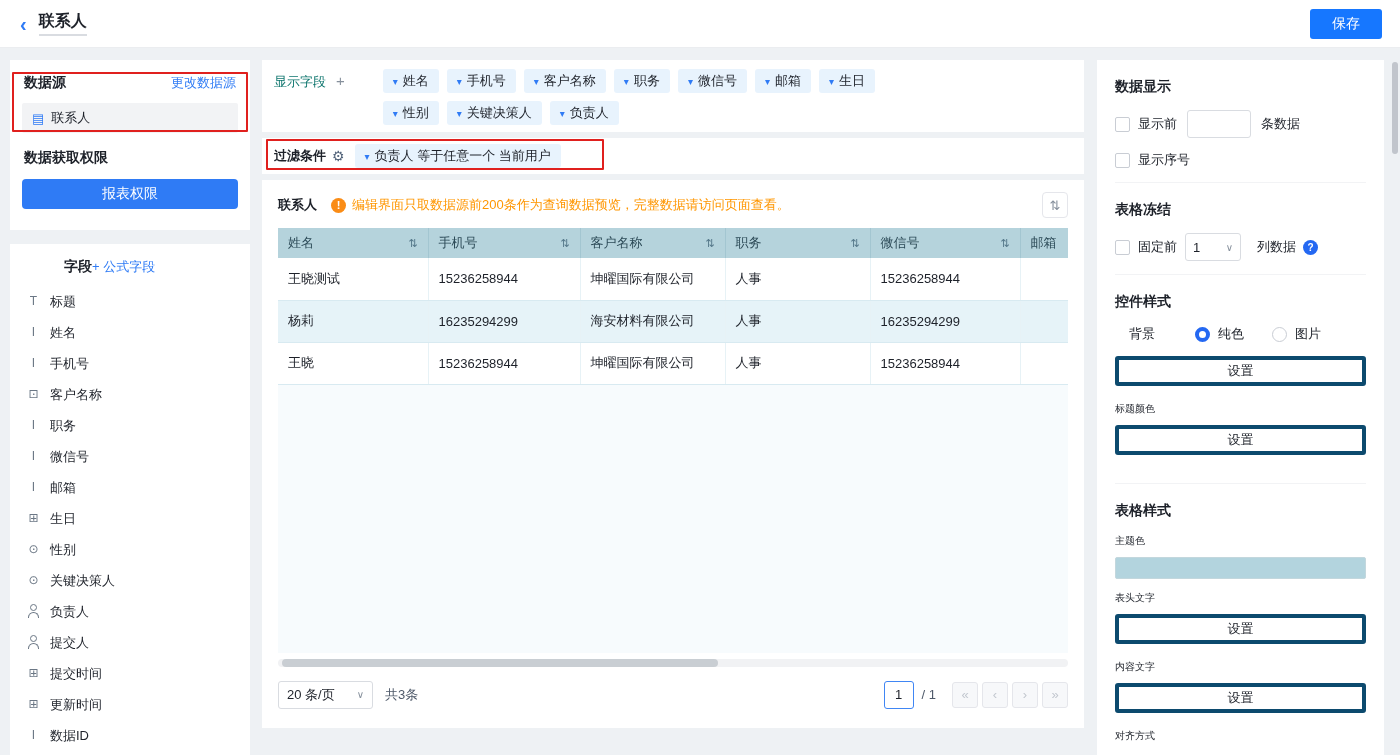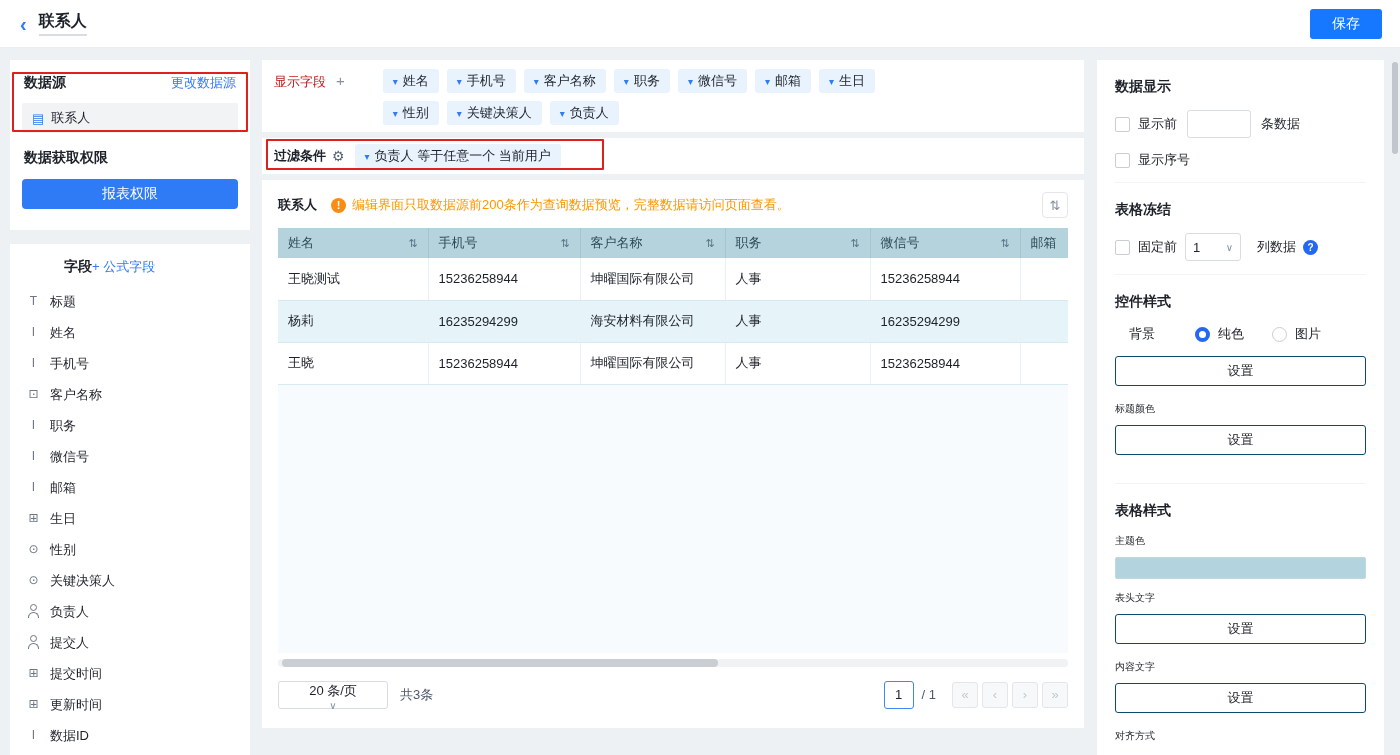--- a/index.html
+++ b/index.html
@@ -34,21 +34,21 @@
                color:#1d2129; cursor:pointer; }
   .f-icon { width:15px; text-align:center; color:#6b7785; font-size:12px; display:inline-block; position:relative; height:15px; line-height:15px; }
   .f-label { flex:1; }
   .f-icon.person-icon::before { content:""; position:absolute; top:0; left:4px; width:5px; height:5px;
                border:1.4px solid #6b7785; border-radius:50%; }
   .f-icon.person-icon::after { content:""; position:absolute; bottom:1px; left:2px; width:9px; height:5px;
                border:1.4px solid #6b7785; border-bottom:none; border-radius:6px 6px 0 0; }
 
   
   .panel-display { left:262px; top:60px; width:822px; height:72px; padding:9px 12px; display:flex; }
-  .df-label { font-size:13px; color:#b91c1c; margin-top:4px; white-space:nowrap; }
+  .df-label { font-size:13px; color:#0f766e; margin-top:4px; white-space:nowrap; }
   .df-plus { color:#86909c; font-size:15px; margin:3px 10px 0 10px; cursor:pointer; }
   .chips-wrap { margin-left:28px; }
   .chip-row { display:flex; gap:8px; margin-bottom:8px; }
   .chip { background:#e8f3fd; border-radius:3px; height:24px; display:inline-flex; align-items:center;
           padding:0 10px; font-size:13px; color:#1d2129; cursor:pointer; white-space:nowrap; }
   .chip .caret { color:#2f7bf5; font-size:10px; margin-right:5px; }
 
   .panel-filter { left:262px; top:138px; width:822px; height:36px; display:flex; align-items:center; padding:0 12px; }
   .filter-label { font-size:13px; color:#1d2129; font-weight:600; }
   .gear { color:#53647a; font-size:14px; margin:0 10px 0 6px; cursor:pointer; }
@@ -72,22 +72,22 @@
   table.grid th .sorter { color:#55788a; font-size:11px; }
   table.grid td { height:42px; font-size:13px; color:#1d2129; padding:0 10px; border-bottom:1px solid #d8eaf1;
                   border-right:1px solid #e7f2f6; background:#fff; white-space:nowrap; overflow:hidden; }
   table.grid tr.alt td { background:#e6f3f8; }
   .grid-col1{width:150px}.grid-col2{width:152px}.grid-col3{width:145px}.grid-col4{width:145px}.grid-col5{width:150px}.grid-col6{width:158px}
   .tbl-empty { width:790px; height:268px; background:#f7fbfd; }
   .hscroll { margin-top:6px; width:790px; height:8px; border-radius:4px; background:#f1f2f4; position:relative; }
   .hscroll .thumb { position:absolute; left:4px; top:0; width:436px; height:8px; border-radius:4px; background:#c9ced3; cursor:grab; }
 
   .pager { margin-top:14px; display:flex; align-items:center; }
-  .page-size { width:110px; height:28px; border:1px solid #d9dce1; border-radius:3px; display:inline-flex;
-               align-items:center; justify-content:space-between; padding:0 8px; font-size:13px; color:#1d2129; cursor:pointer;flex-direction:column; }
+  .page-size { width:95px; height:28px; border:1px solid #d9dce1; border-radius:3px; display:inline-flex;
+               align-items:center; justify-content:space-between; padding:0 8px; font-size:13px; color:#1d2129; cursor:pointer; }
   .sel-caret { color:#86909c; font-size:10px; }
   .total { font-size:13px; color:#4e5969; margin-left:12px; }
   .pager-right { margin-left:auto; display:flex; align-items:center; gap:6px; }
   .page-box { width:30px; height:28px; border:1px solid #4086f4; border-radius:3px; font-size:13px; color:#1d2129;
               display:inline-flex; align-items:center; justify-content:center; }
   .of { font-size:13px; color:#4e5969; margin:0 6px 0 2px; }
   .nav-btn { width:26px; height:26px; border:1px solid #e5e6eb; background:#f7f8fa; border-radius:3px;
              color:#c2c7cf; font-size:13px; cursor:not-allowed; margin-left:4px; }
 
   
@@ -100,21 +100,21 @@
                font-size:13px; padding:0 6px; }
   .mini-select { width:56px; height:28px; border:1px solid #d9dce1; border-radius:3px; display:inline-flex;
                  align-items:center; justify-content:space-between; padding:0 7px; margin:0 8px; font-size:13px;
                  color:#1d2129; cursor:pointer; }
   .help { width:15px; height:15px; border-radius:50%; background:#2468f2; color:#fff; font-size:10px; font-weight:bold;
           display:inline-flex; align-items:center; justify-content:center; margin-left:7px; cursor:pointer; }
   .divider { border-top:1px solid #f2f3f5; margin:6px 0 18px; }
   .radio { width:15px; height:15px; border-radius:50%; background:#fff; cursor:pointer; }
   .radio.on { border:4.5px solid #2468f2; margin-left:40px; }
   .radio.off { border:1px solid #c9cdd4; margin-left:28px; }
-  .set-btn { width:100%; height:30px; border:1px solid #0c4a6e; border-radius:3px; background:#fff; font-size:13px;
+  .set-btn { width:100%; height:30px; border:4px solid #0c4a6e; border-radius:3px; background:#fff; font-size:13px;
              color:#1d2129; cursor:pointer; margin-bottom:4px; }
   .sub-label { font-size:10px; color:#1d2129; margin:12px 0 9px; }
   .swatch { width:100%; height:22px; border-radius:2px; border:1px solid #c3d7dd; margin-bottom:4px; cursor:pointer; }
 
   
   .anno { position:absolute; border:2px solid #e0201e; border-radius:1px; pointer-events:none; z-index:50; }
   .anno-1 { left:12px; top:72px; width:236px; height:60px; }
   .anno-2 { left:266px; top:139px; width:338px; height:31px; }
   .vscroll { position:absolute; right:2px; top:60px; width:6px; height:690px; }
   .vscroll .thumb { position:absolute; top:2px; left:0; width:6px; height:92px; border-radius:3px; background:#c1c5cc; cursor:grab; }

